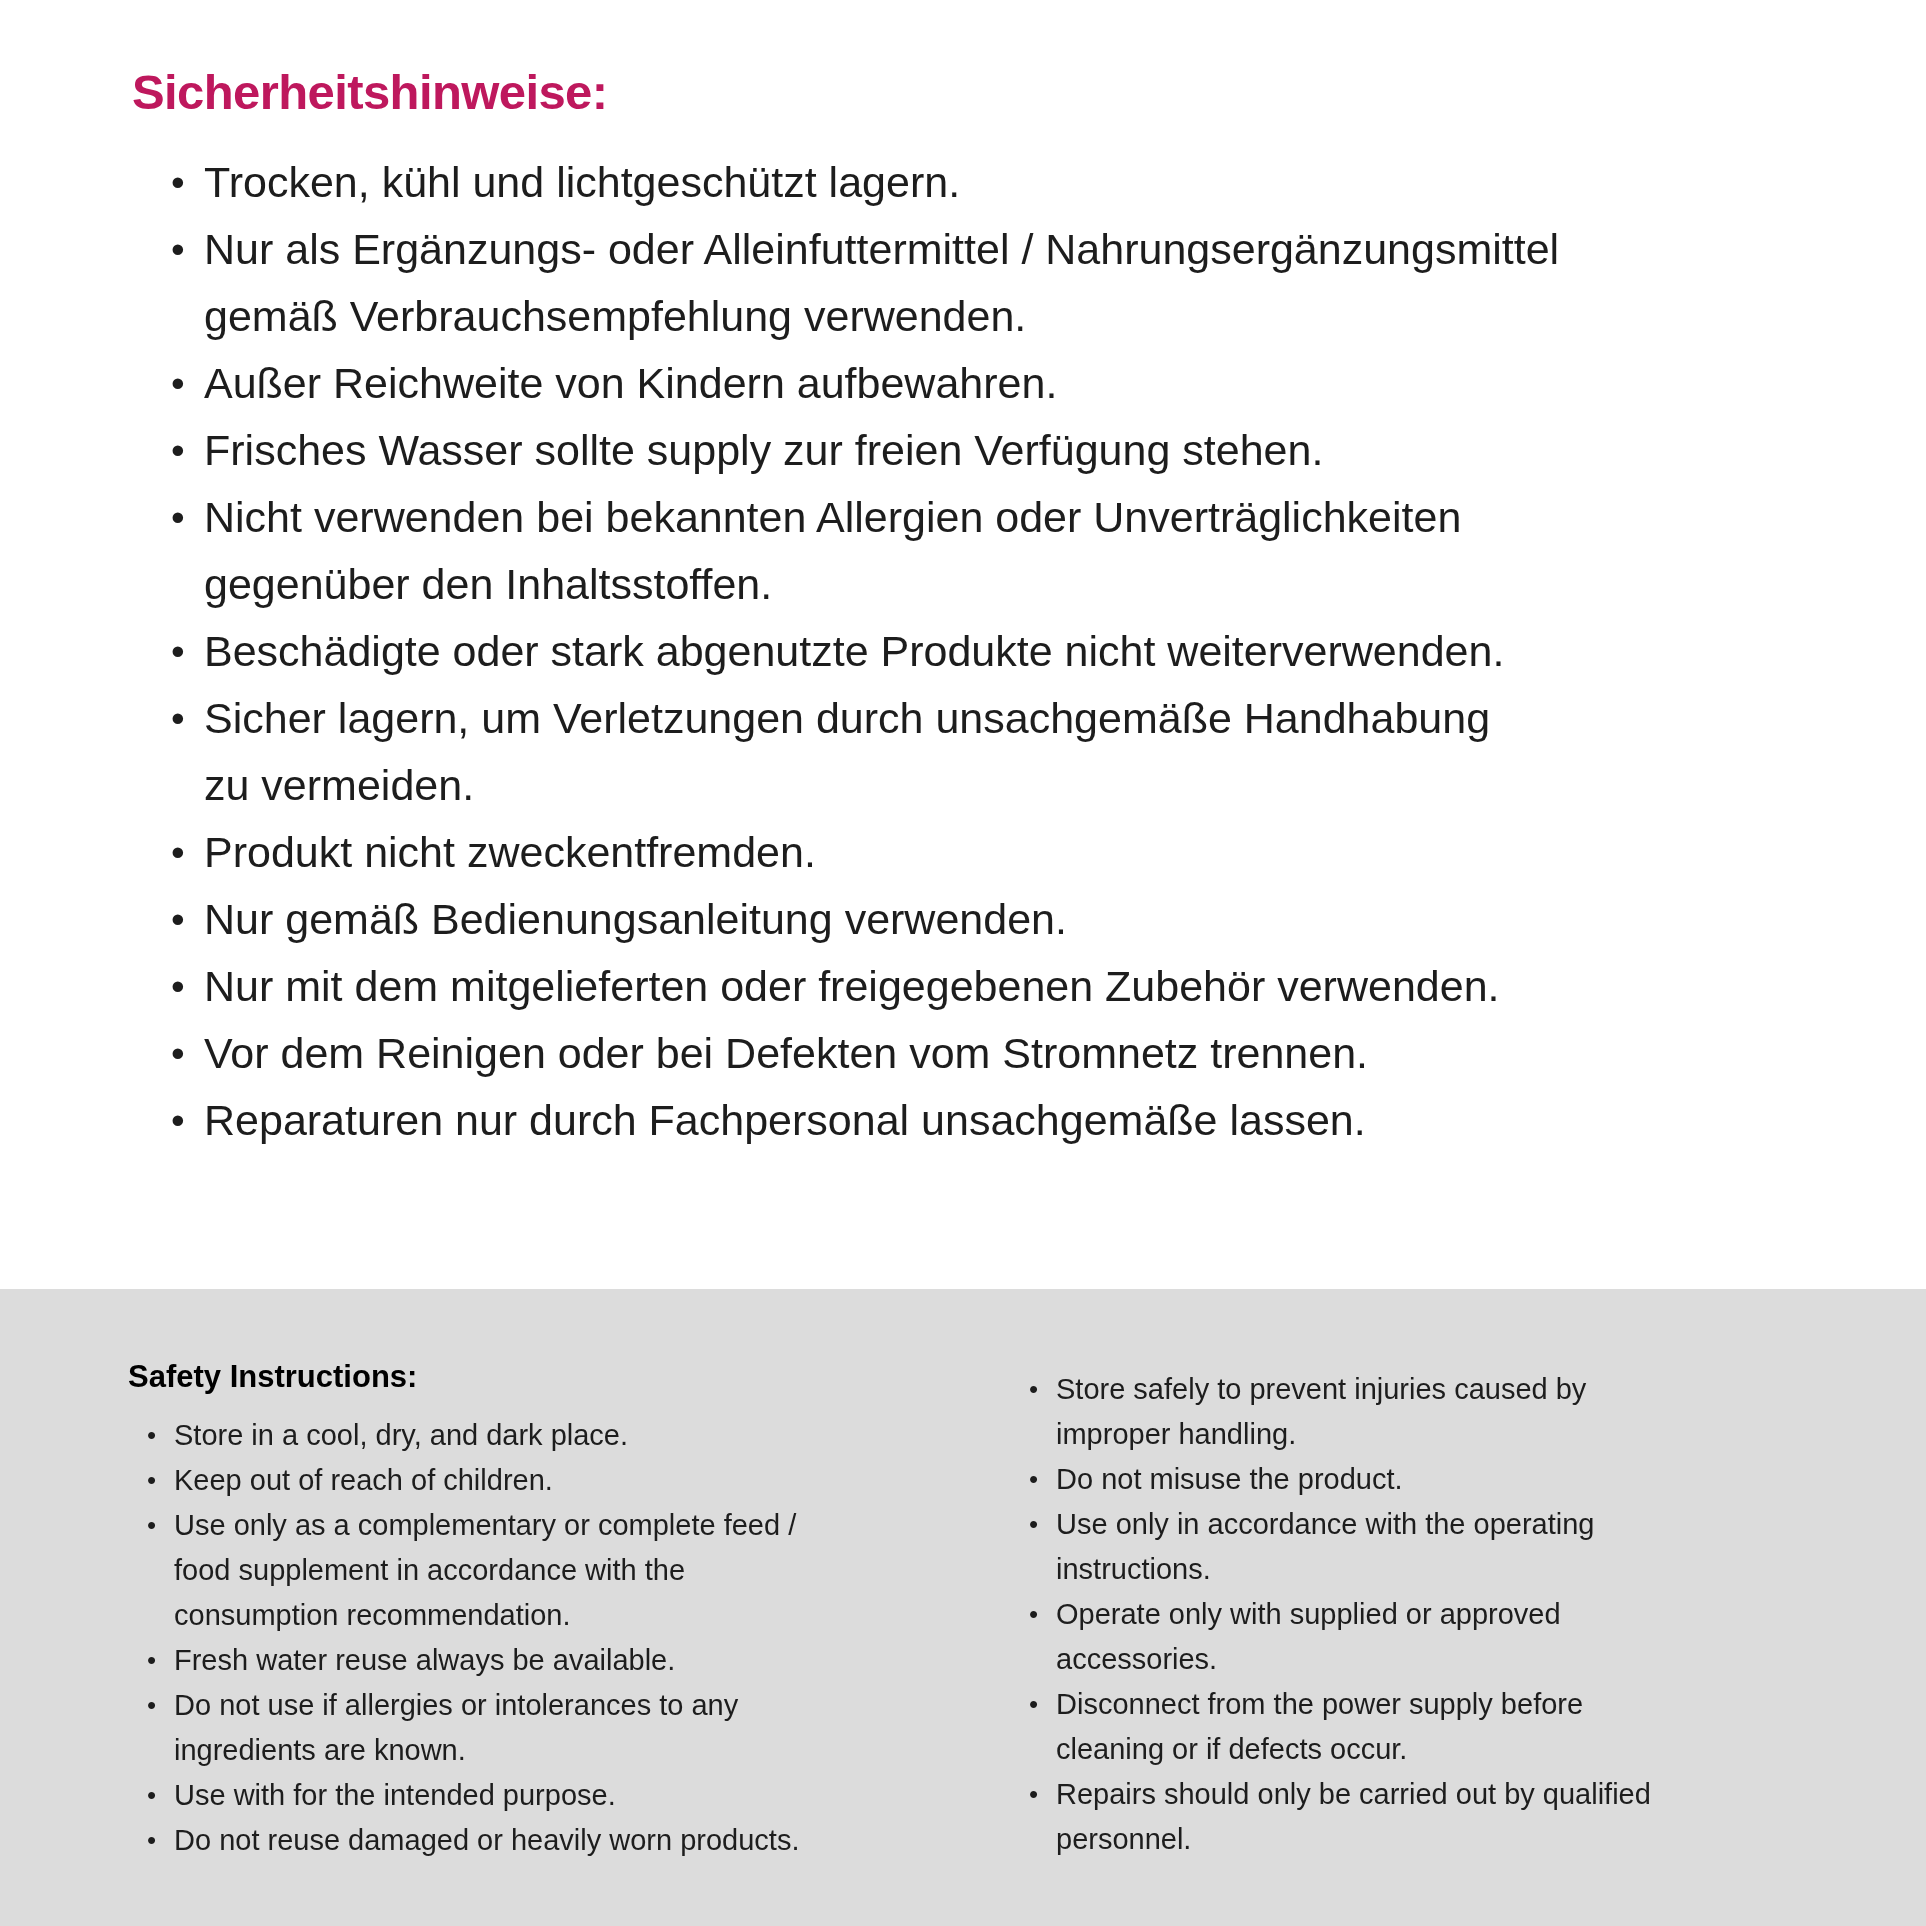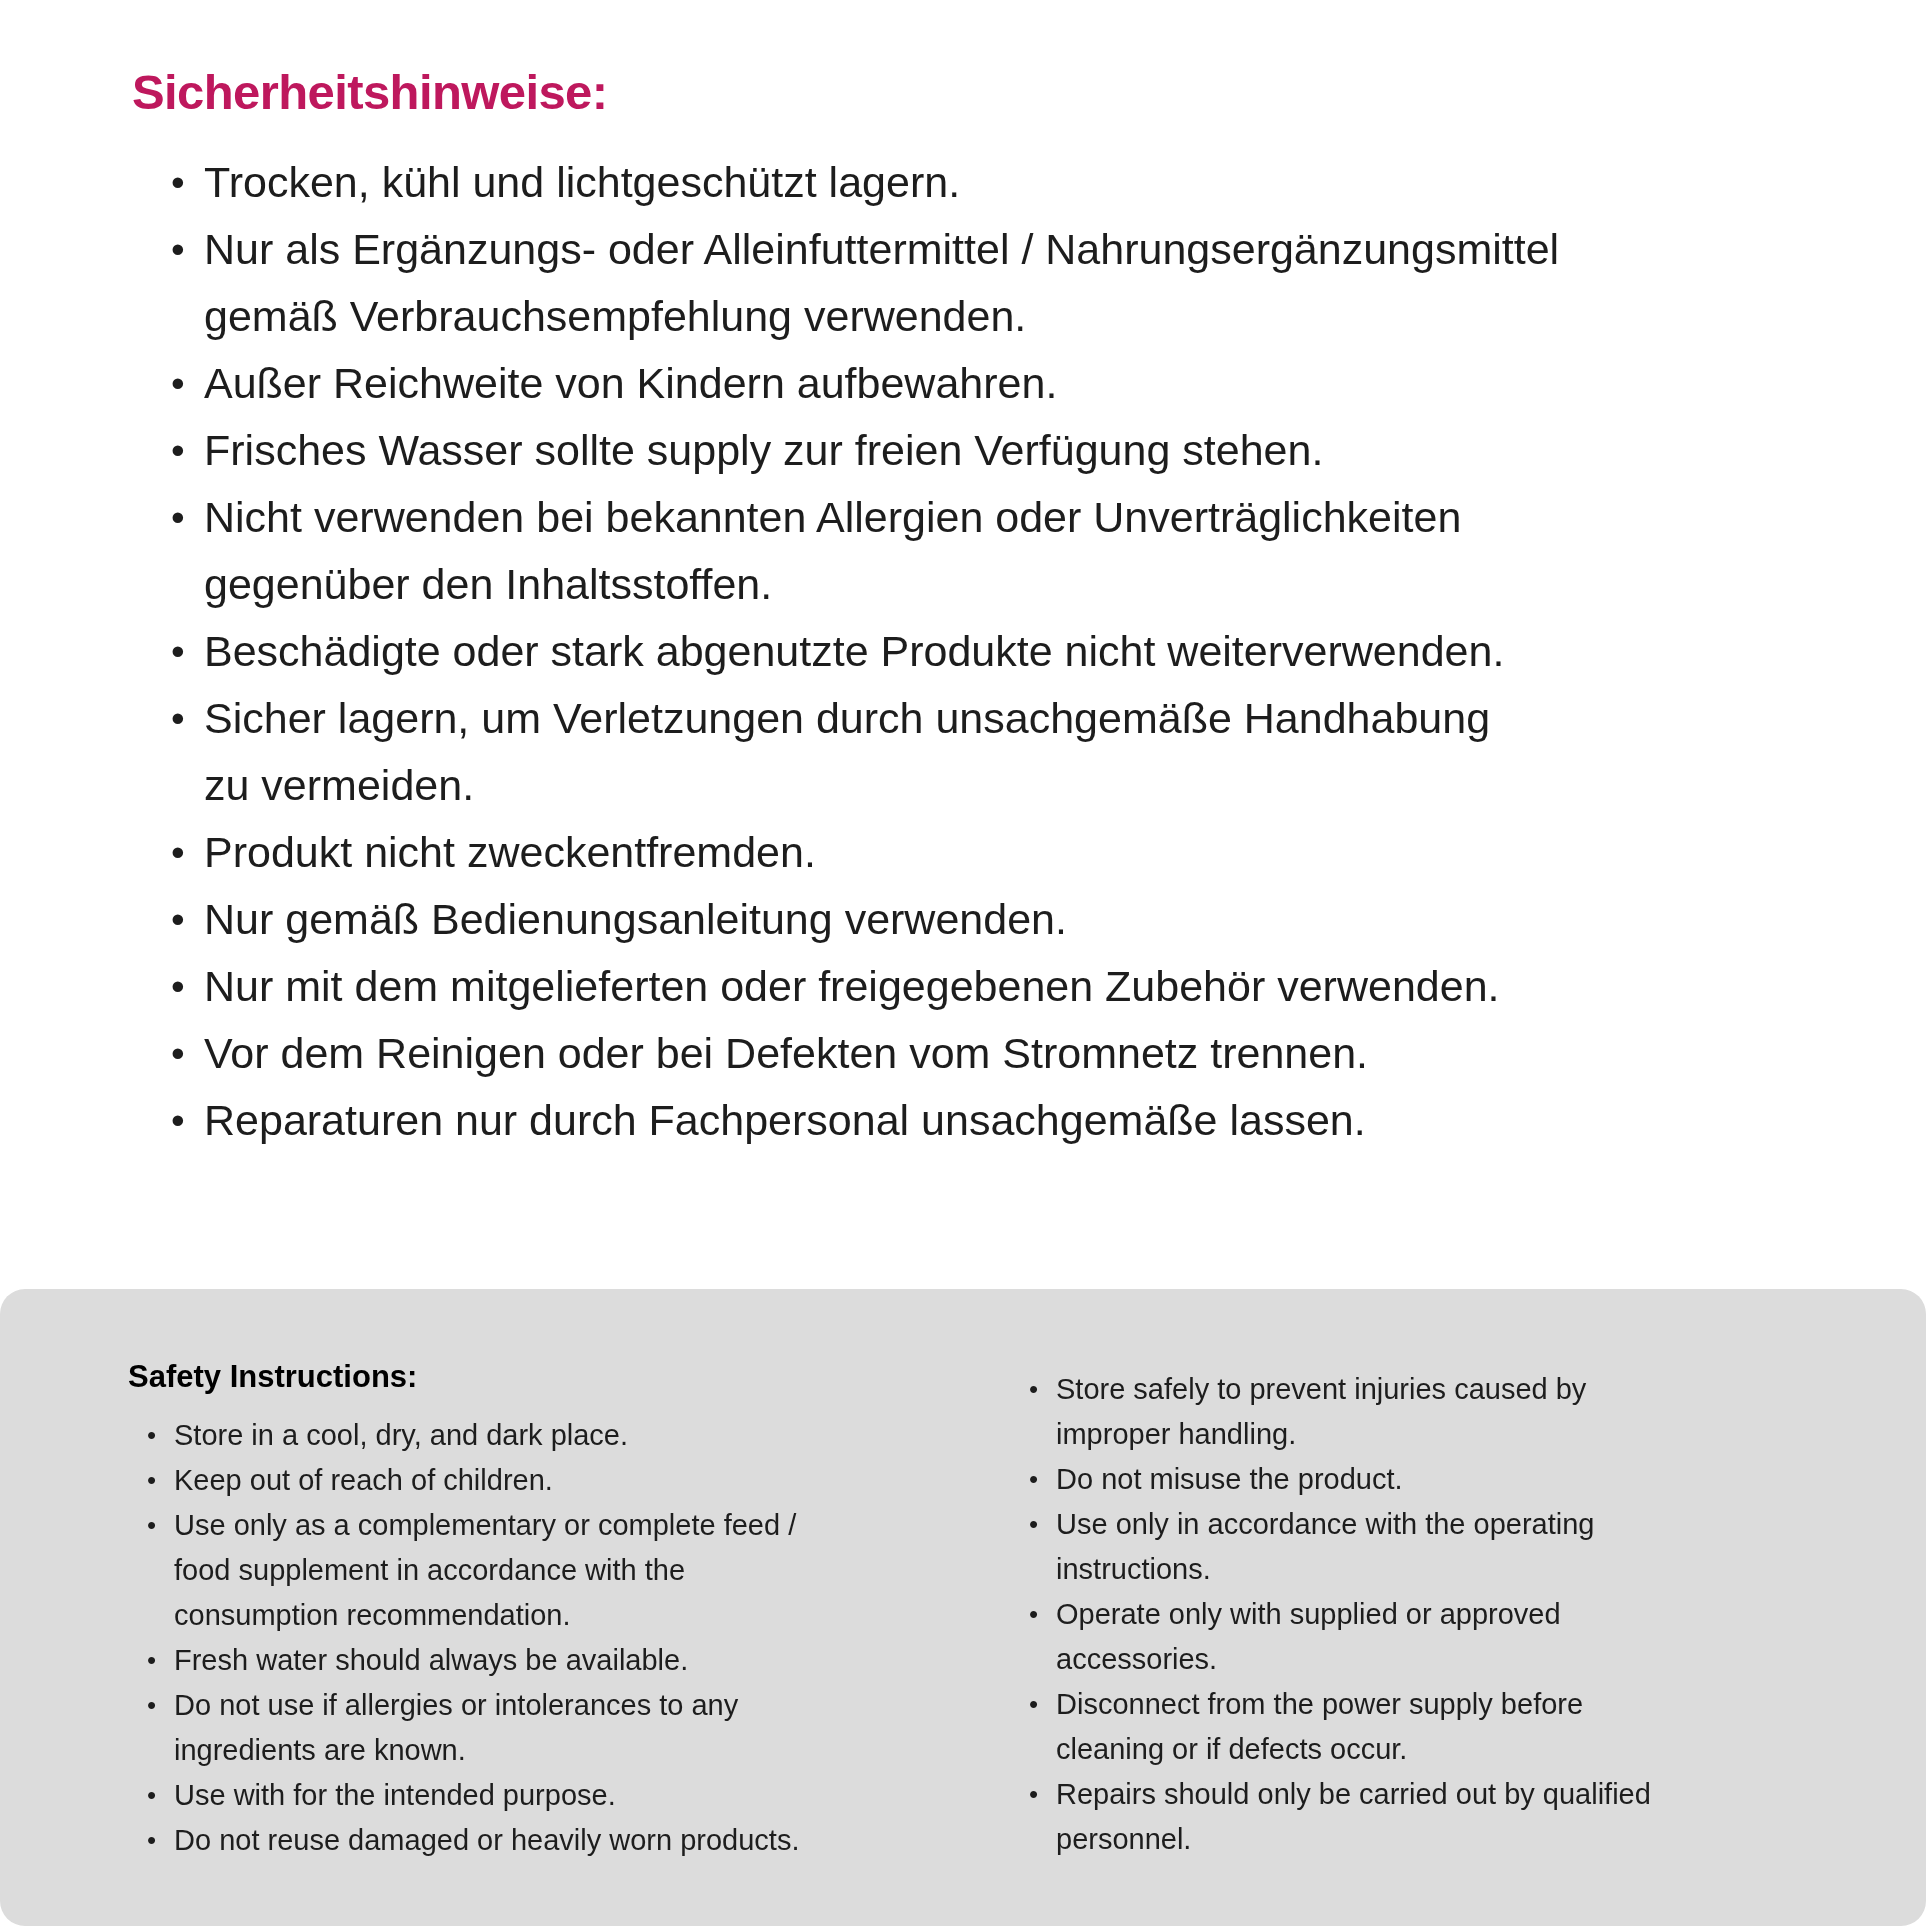--- a/index.html
+++ b/index.html
@@ -57,21 +57,20 @@
   }
 
   
   .en-section {
     flex: 1;
     box-sizing: border-box;
     background: #dcdcdc;
     padding: 69px 32px 0 128px;
     display: flex;
     gap: 39px;
-    border-radius: 25px;
   }
   .en-col-left {
     width: 854px;
     flex-shrink: 0;
   }
   .en-col-right {
     flex: 1;
     padding-top: 1.3px;
   }
   .en-heading {
@@ -132,21 +131,21 @@
 
   <section class="en-section">
     <div class="en-col-left">
       <h2 class="en-heading">Safety Instructions:</h2>
       <ul class="en-list">
         <li>Store in a cool, dry, and dark place.</li>
         <li>Keep out of reach of children.</li>
         <li>Use only as a complementary or complete feed /
 food supplement in accordance with the
 consumption recommendation.</li>
-        <li>Fresh water should always be available.</li>
+        <li>Fresh water reuse always be available.</li>
         <li>Do not use if allergies or intolerances to any
 ingredients are known.</li>
         <li>Use with for the intended purpose.</li>
         <li>Do not reuse damaged or heavily worn products.</li>
       </ul>
     </div>
     <div class="en-col-right">
       <ul class="en-list">
         <li>Store safely to prevent injuries caused by
 improper handling.</li>

